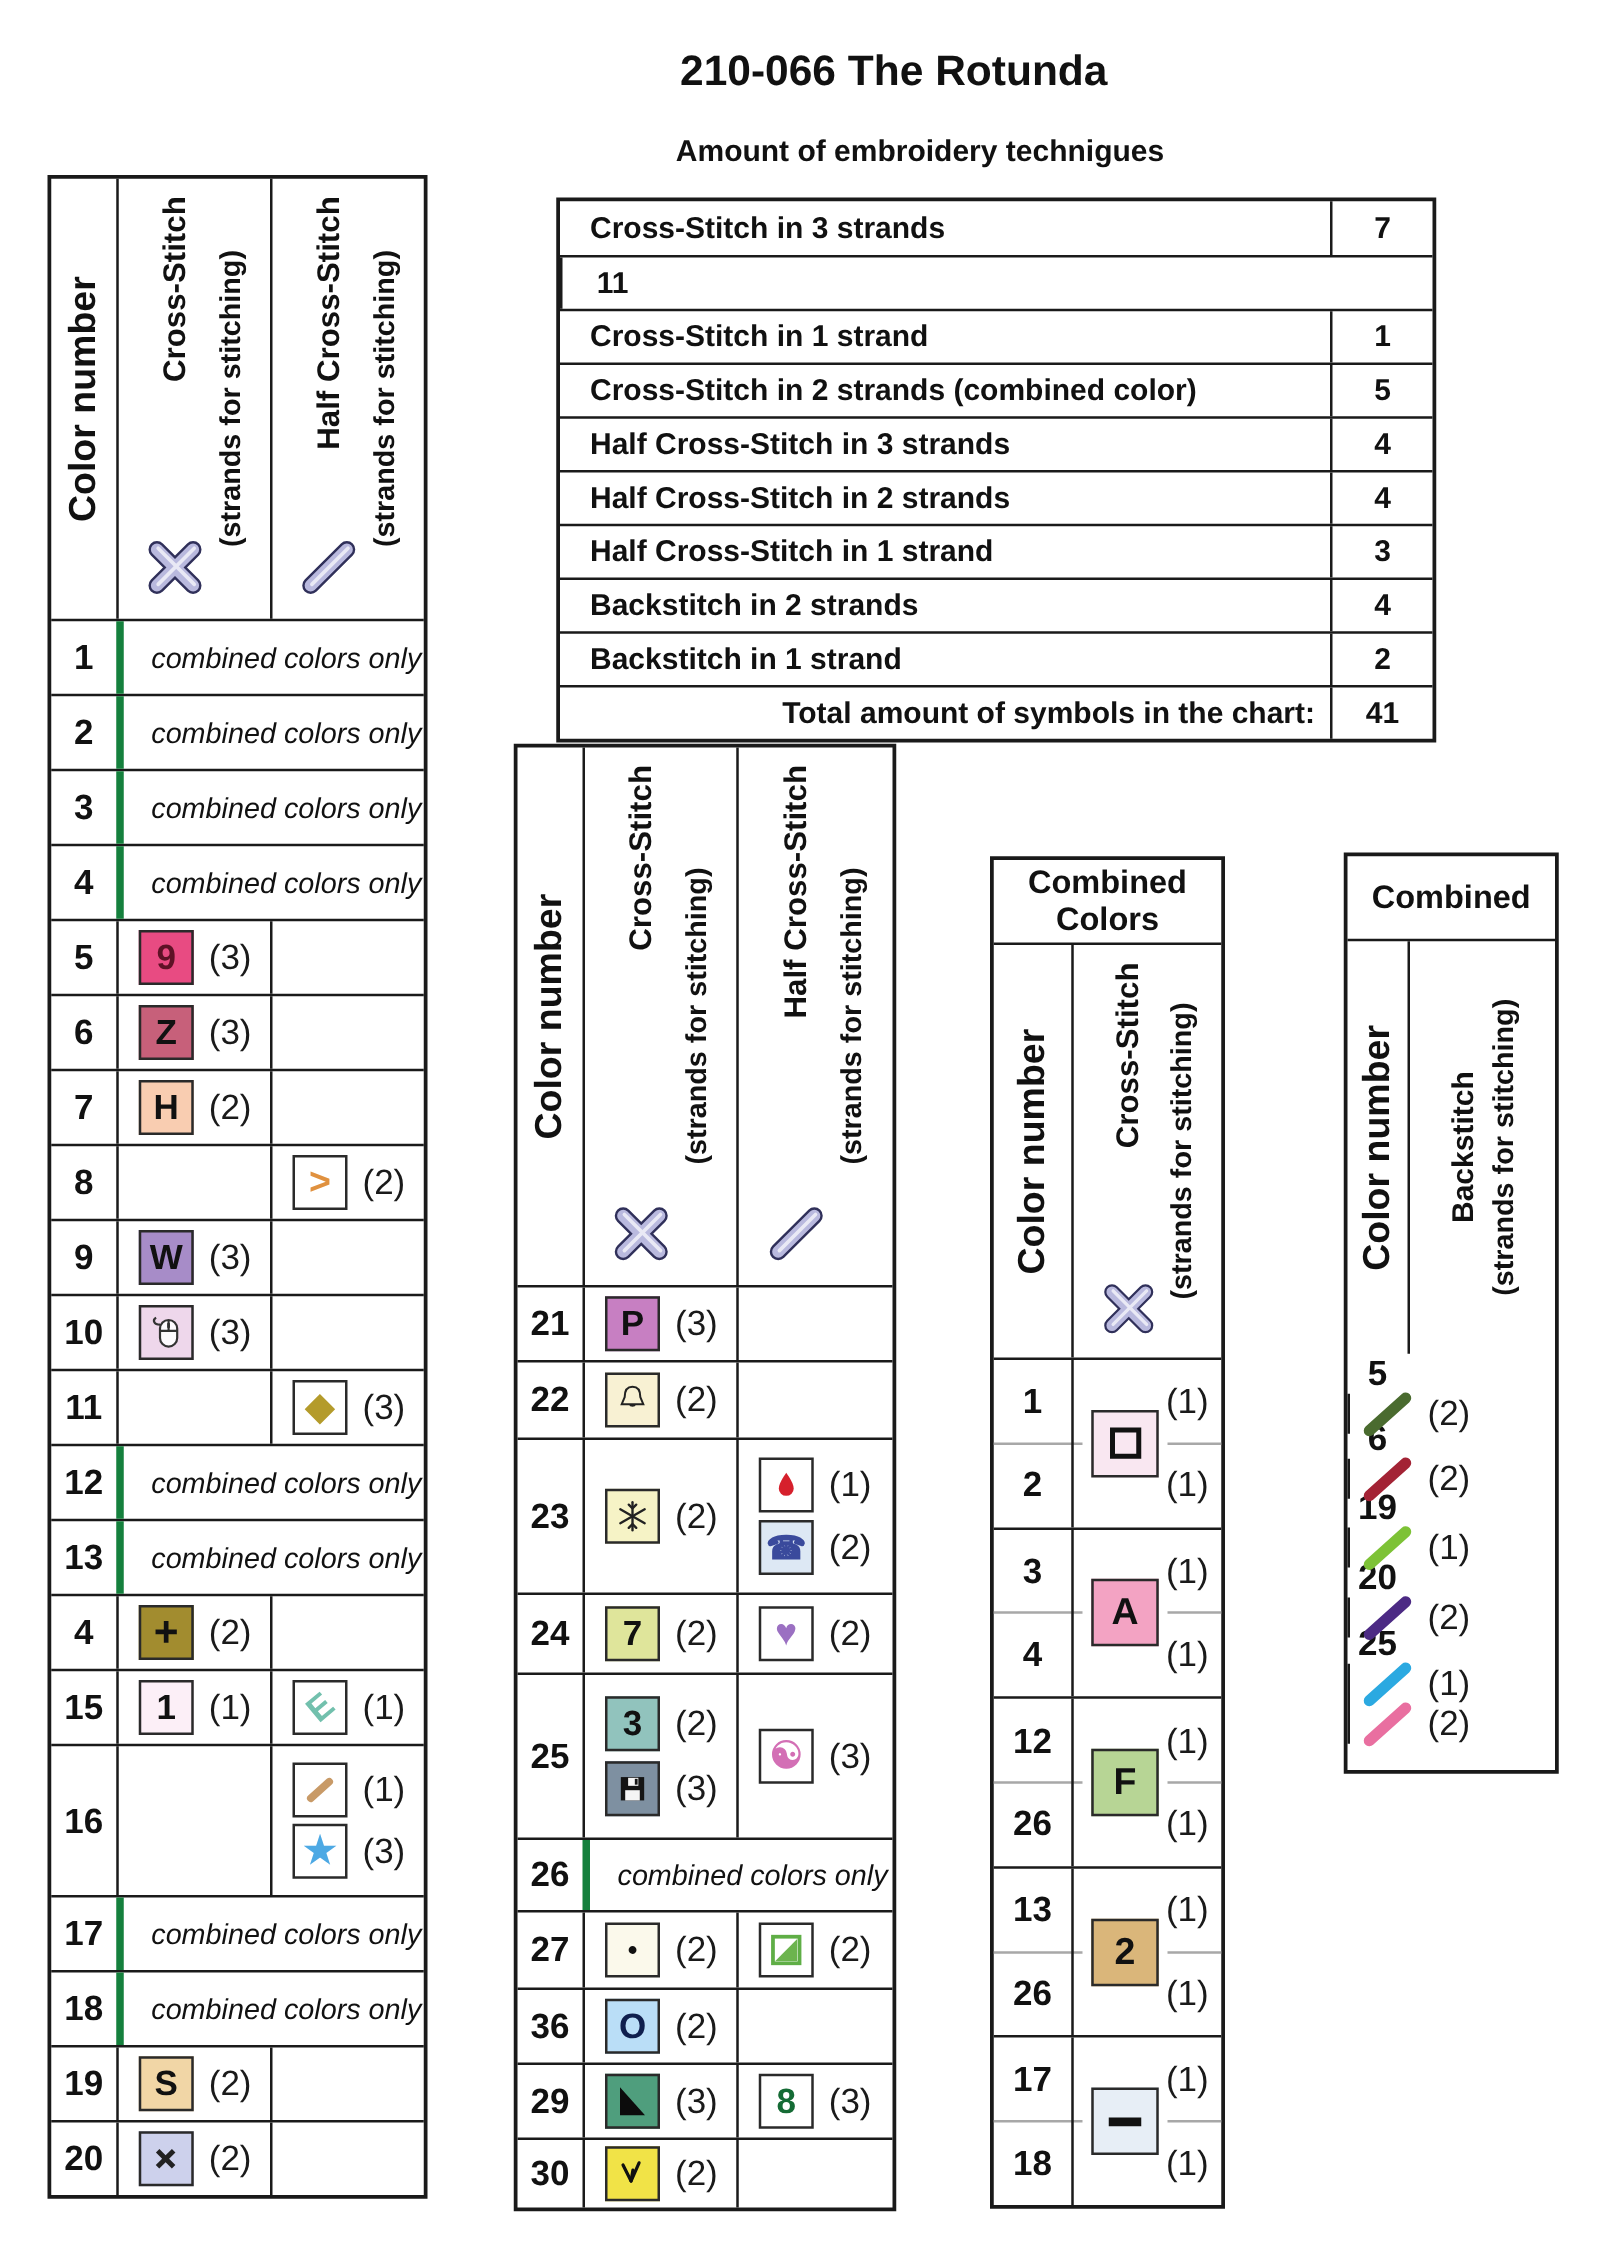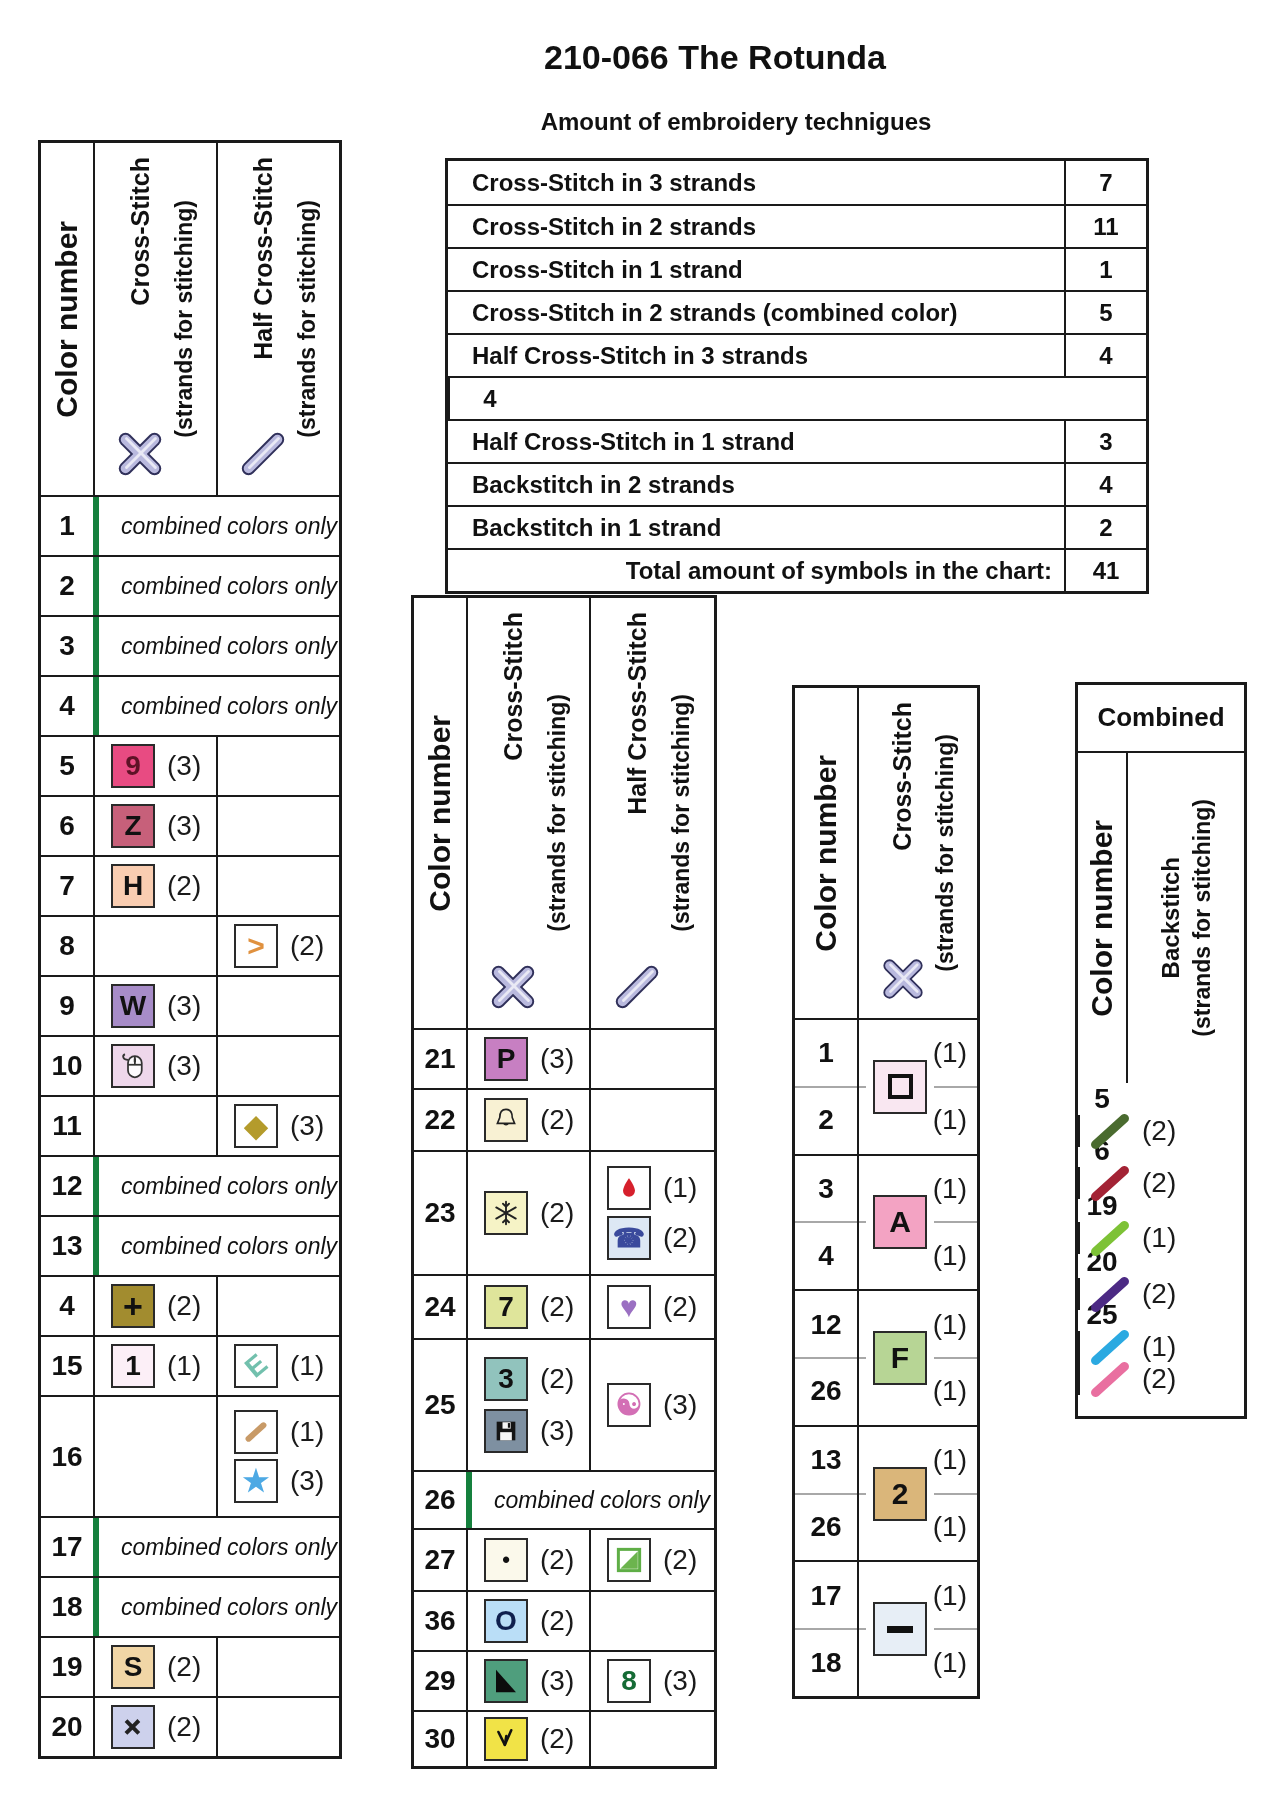--- a/index.html
+++ b/index.html
@@ -80,36 +80,36 @@
 
   <div class="title">210-066 The Rotunda</div>
   <div class="subtitle">Amount of embroidery technigues</div>
 
   <div class="tbl" style="left:445px;top:158px;width:704px;">
     <div class="trow first">
       <div class="tlabel">Cross-Stitch in 3 strands</div>
       <div class="tvalue">7</div>
     </div>
     <div class="trow">
-      <div class="tlabel">Cross-Stitch in 2 strands</div>
       <div class="tvalue">11</div>
     </div>
     <div class="trow">
       <div class="tlabel">Cross-Stitch in 1 strand</div>
       <div class="tvalue">1</div>
     </div>
     <div class="trow">
       <div class="tlabel">Cross-Stitch in 2 strands (combined color)</div>
       <div class="tvalue">5</div>
     </div>
     <div class="trow">
       <div class="tlabel">Half Cross-Stitch in 3 strands</div>
       <div class="tvalue">4</div>
     </div>
     <div class="trow">
+      <div class="tlabel">Half Cross-Stitch in 2 strands</div>
       <div class="tvalue">4</div>
     </div>
     <div class="trow">
       <div class="tlabel">Half Cross-Stitch in 1 strand</div>
       <div class="tvalue">3</div>
     </div>
     <div class="trow">
       <div class="tlabel">Backstitch in 2 strands</div>
       <div class="tvalue">4</div>
     </div>
@@ -571,20 +571,21 @@
           </svg>
             </span>
         <span class="cnt">(2)</span>
       </div>
         </div>
       <div class="cell c3 sym"></div>
     </div>
   </div>
 
   <div class="tbl" style="left:792px;top:685px;width:188px;">
+    <div class="ttitle">Combined Colors</div>
     <div class="chead">
       <div class="cell pc1 hcell">
         <span class="vtext cnum">Color number</span>
       </div>
       <div class="cell pc2 hcell">
         <div class="hcol">
           <span class="vtext hname">Cross-Stitch</span>
           <svg width="50" height="50" viewBox="0 0 56 56">
             <g stroke-linecap="round" fill="none">
               <line x1="13" y1="13" x2="43" y2="43" stroke="#30305a" stroke-width="14"></line>

